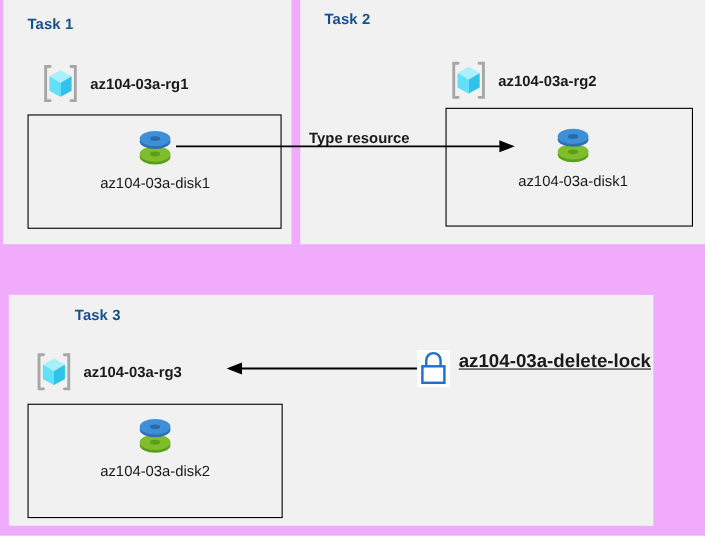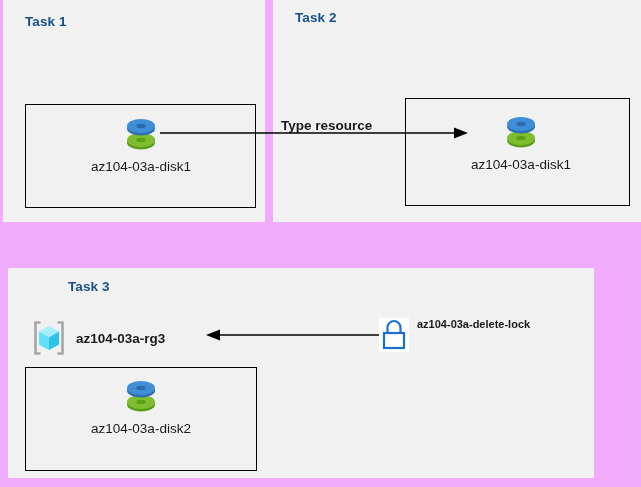--- a/index.html
+++ b/index.html
@@ -102,23 +102,24 @@
     left: 379px;
     top: 318px;
     display: flex;
     align-items: flex-start;
     gap: 8px;
     white-space: nowrap;
   }
   .icon-lock { width: 30px; height: 34px; display: block; }
   .lock-text { display: flex; flex-direction: column; line-height: 1.25; }
   .lock-name {
-    font-size: 11px;
-    font-weight: bold;
-    color: #1a1a1a;
+    font-size: 17px;
+    font-weight: bold;
+    color: #1a1a1a;
+    text-decoration: underline;
   }
   .lock-type {
     font-size: 13.5px;
     color: #1a1a1a;
   }
   .lock-type b { font-weight: bold; }
 
   
   .connector { position: absolute; }
   #arrow-move     { left: 160px; top: 122px; width: 310px; height: 22px; }
@@ -134,40 +135,66 @@
   #label-move { left: 281px; top: 118px; }
 </style>
 </head>
 <body>
 
 <div class="canvas">
 
   <div class="panel" id="panel-task1"></div>
   <div class="panel-title" id="title-task1">Task 1</div>
 
+  <div class="rg-row" id="rg-row-1">
+    <span class="icon-wrap">
+      <svg class="icon-rg" viewBox="0 0 38 38" xmlns="http://www.w3.org/2000/svg">
+        <path d="M9.5 3.5 L5.5 3.5 L5.5 34.5 L9.5 34.5" fill="none" stroke="#a6a6a6" stroke-width="2.6" stroke-linecap="round"></path>
+        <path d="M28.5 3.5 L32.5 3.5 L32.5 34.5 L28.5 34.5" fill="none" stroke="#a6a6a6" stroke-width="2.6" stroke-linecap="round"></path>
+        <polygon points="19,7 29,12.5 29,25.5 19,31 9,25.5 9,12.5" fill="#9bedfc"></polygon>
+        <polygon points="19,7 29,12.5 19,18.5 9,12.5" fill="#a9f0fd"></polygon>
+        <polygon points="19,18.5 29,12.5 29,25.5 19,31" fill="#2ec3e8"></polygon>
+        <polygon points="19,18.5 19,31 9,25.5 9,12.5" fill="#62e0f7"></polygon>
+      </svg>
+    </span>
+    <span class="rg-label">az104-03a-rg1</span>
+  </div>
 
   <div class="inner-box" id="box-task1"></div>
 
   <div class="disk-node" id="disk-node-1">
     <span class="icon-wrap">
       <svg class="icon-disk" viewBox="0 0 40 44" xmlns="http://www.w3.org/2000/svg">
         <ellipse cx="20" cy="30.5" rx="14" ry="7" fill="#5a9e18"></ellipse>
         <ellipse cx="20" cy="28" rx="14" ry="7" fill="#80bd2e"></ellipse>
         <ellipse cx="20" cy="28" rx="4.6" ry="2.2" fill="#5a9e18"></ellipse>
         <ellipse cx="20" cy="16.5" rx="14" ry="7" fill="#2d6fb0"></ellipse>
         <ellipse cx="20" cy="14" rx="14" ry="7" fill="#3f8fd8"></ellipse>
         <ellipse cx="20" cy="14" rx="4.6" ry="2.2" fill="#2a6aa8"></ellipse>
       </svg>
     </span>
     <span class="disk-label">az104-03a-disk1</span>
   </div>
 
   <div class="panel" id="panel-task2"></div>
   <div class="panel-title" id="title-task2">Task 2</div>
 
+  <div class="rg-row" id="rg-row-2">
+    <span class="icon-wrap">
+      <svg class="icon-rg" viewBox="0 0 38 38" xmlns="http://www.w3.org/2000/svg">
+        <path d="M9.5 3.5 L5.5 3.5 L5.5 34.5 L9.5 34.5" fill="none" stroke="#a6a6a6" stroke-width="2.6" stroke-linecap="round"></path>
+        <path d="M28.5 3.5 L32.5 3.5 L32.5 34.5 L28.5 34.5" fill="none" stroke="#a6a6a6" stroke-width="2.6" stroke-linecap="round"></path>
+        <polygon points="19,7 29,12.5 29,25.5 19,31 9,25.5 9,12.5" fill="#9bedfc"></polygon>
+        <polygon points="19,7 29,12.5 19,18.5 9,12.5" fill="#a9f0fd"></polygon>
+        <polygon points="19,18.5 29,12.5 29,25.5 19,31" fill="#2ec3e8"></polygon>
+        <polygon points="19,18.5 19,31 9,25.5 9,12.5" fill="#62e0f7"></polygon>
+      </svg>
+    </span>
+    <span class="rg-label">az104-03a-rg2</span>
+  </div>
 
   <div class="inner-box" id="box-task2"></div>
 
   <div class="disk-node" id="disk-node-2">
     <span class="icon-wrap">
       <svg class="icon-disk" viewBox="0 0 40 44" xmlns="http://www.w3.org/2000/svg">
         <ellipse cx="20" cy="30.5" rx="14" ry="7" fill="#5a9e18"></ellipse>
         <ellipse cx="20" cy="28" rx="14" ry="7" fill="#80bd2e"></ellipse>
         <ellipse cx="20" cy="28" rx="4.6" ry="2.2" fill="#5a9e18"></ellipse>
         <ellipse cx="20" cy="16.5" rx="14" ry="7" fill="#2d6fb0"></ellipse>

